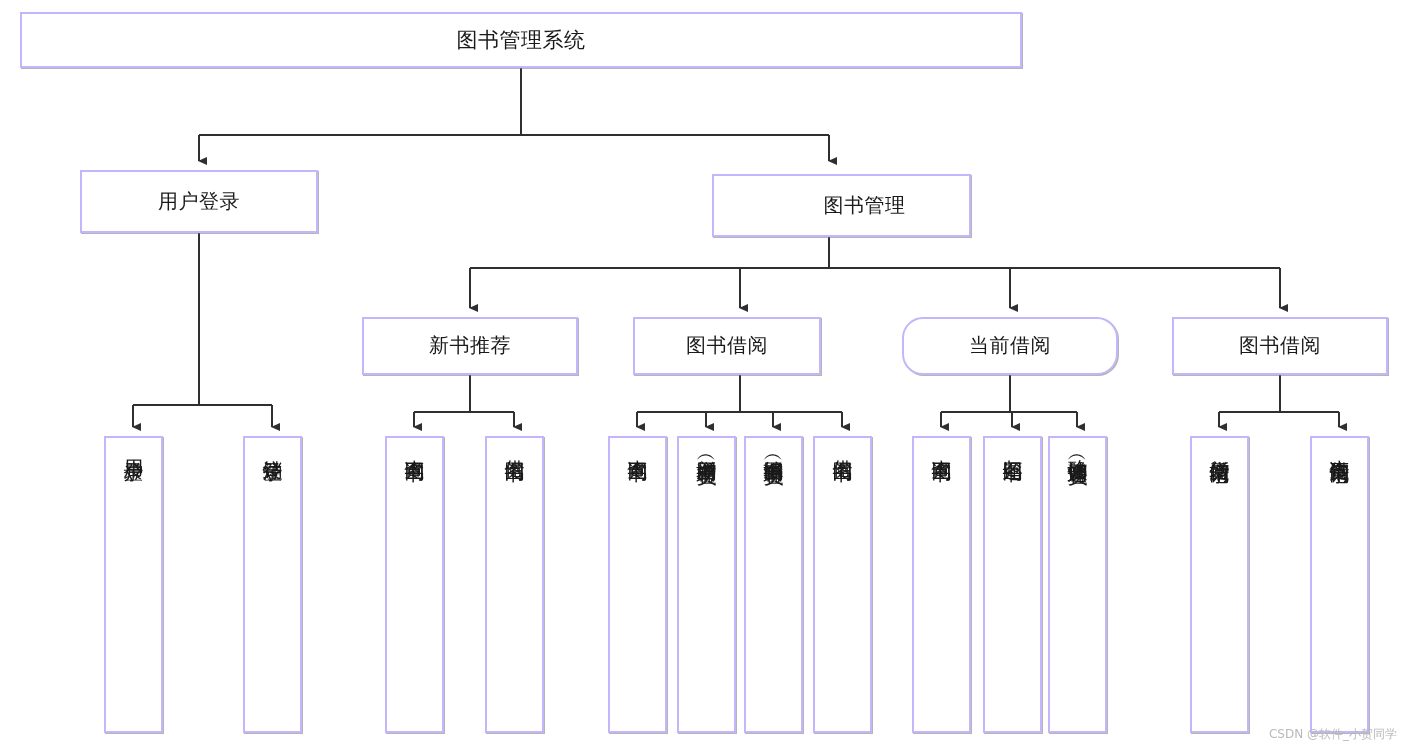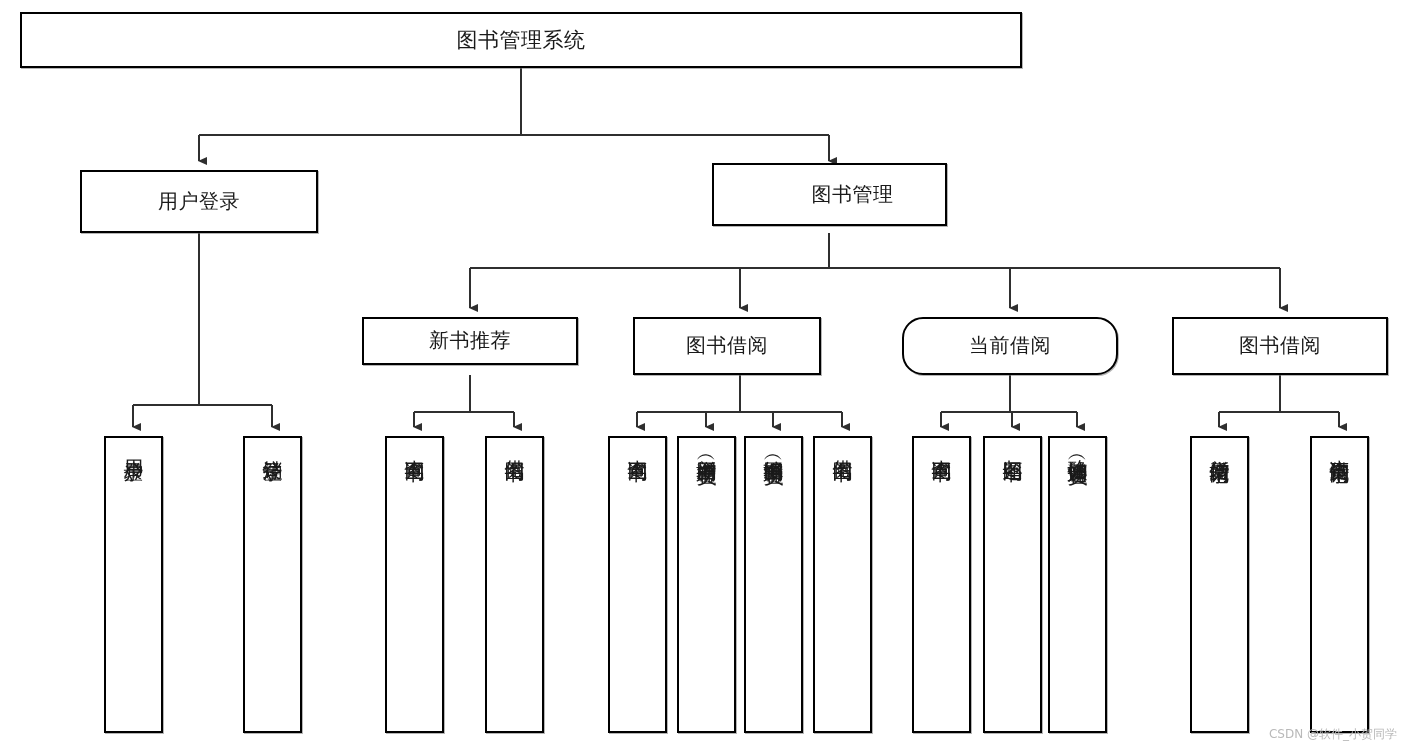--- a/index.html
+++ b/index.html
@@ -23,21 +23,21 @@
     left: 0;
     top: 0;
     width: 1405px;
     height: 747px;
     pointer-events: none;
   }
   .node {
     position: absolute;
     box-sizing: border-box;
     background: #ffffff;
-    border: 2px solid #000000;
+    border: 2px solid #c4b5fd;
     display: flex;
     align-items: center;
     justify-content: center;
     color: #1a1a1a;
     box-shadow: 1px 1px 0 rgba(120,120,120,0.55);
   }
   .node .label {
     display: block;
     text-align: center;
     line-height: 1.18;
@@ -119,26 +119,26 @@
   </svg>
 
   <div class="node node-root" style="left: 20px; top: 12px; width: 1002px; height: 56px;">
     <span class="label">图书管理系统</span>
   </div>
 
   <div id="level1-container">
       <div class="node node-level1" style="left: 80px; top: 170px; width: 238px; height: 63px;">
         <span class="label">用户登录</span>
       </div>
-      <div class="node node-level1" style="left: 712px; top: 163px; width: 235px; height: 63px; padding-left: 46px;">
+      <div class="node node-level1" style="left: 712px; top: 174px; width: 259px; height: 63px; padding-left: 46px;">
         <span class="label">图书管理</span>
       </div>
     </div>
   <div id="level2-container">
-      <div class="node node-level2" style="left: 362px; top: 317px; width: 216px; height: 48px;">
+      <div class="node node-level2" style="left: 362px; top: 317px; width: 216px; height: 58px;">
         <span class="label">新书推荐</span>
       </div>
       <div class="node node-level2" style="left: 633px; top: 317px; width: 188px; height: 58px;">
         <span class="label">图书借阅</span>
       </div>
       <div class="node node-level2" style="left: 902px; top: 317px; width: 216px; height: 58px; border-radius: 21px;">
         <span class="label">当前借阅</span>
       </div>
       <div class="node node-level2" style="left: 1172px; top: 317px; width: 216px; height: 58px;">
         <span class="label">图书借阅</span>

